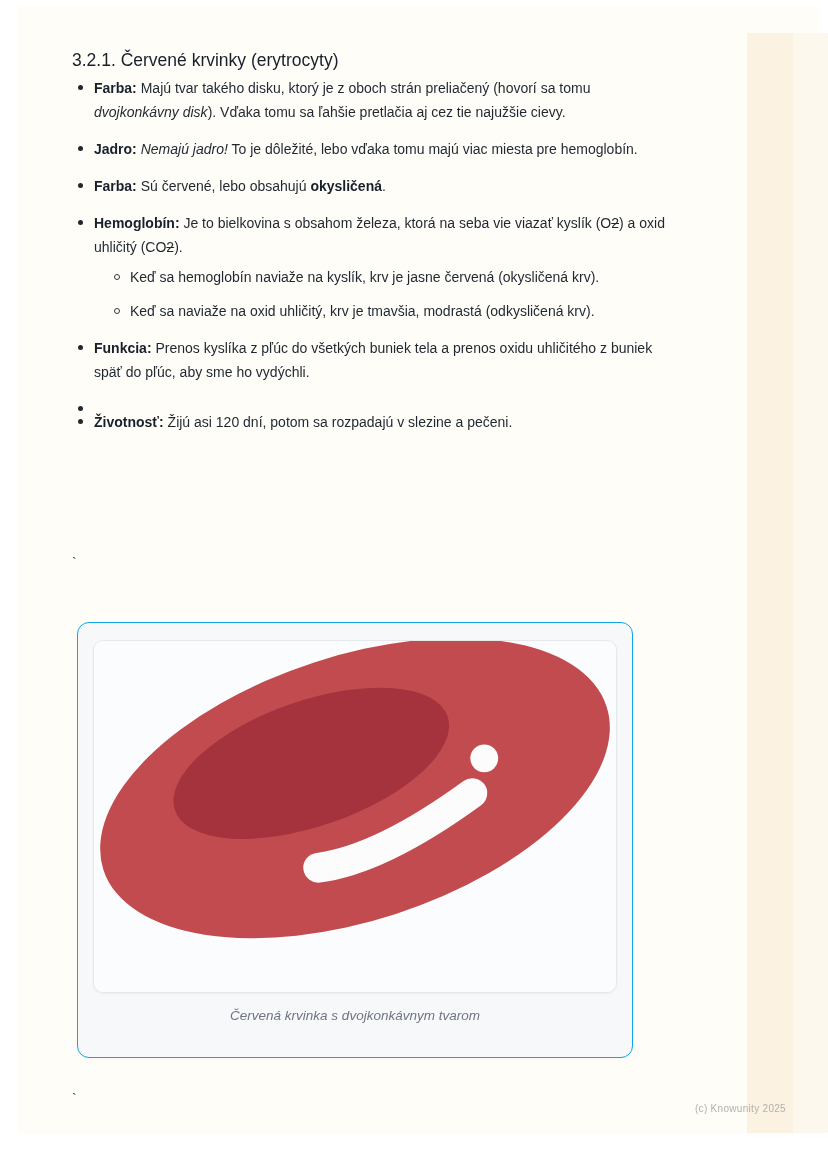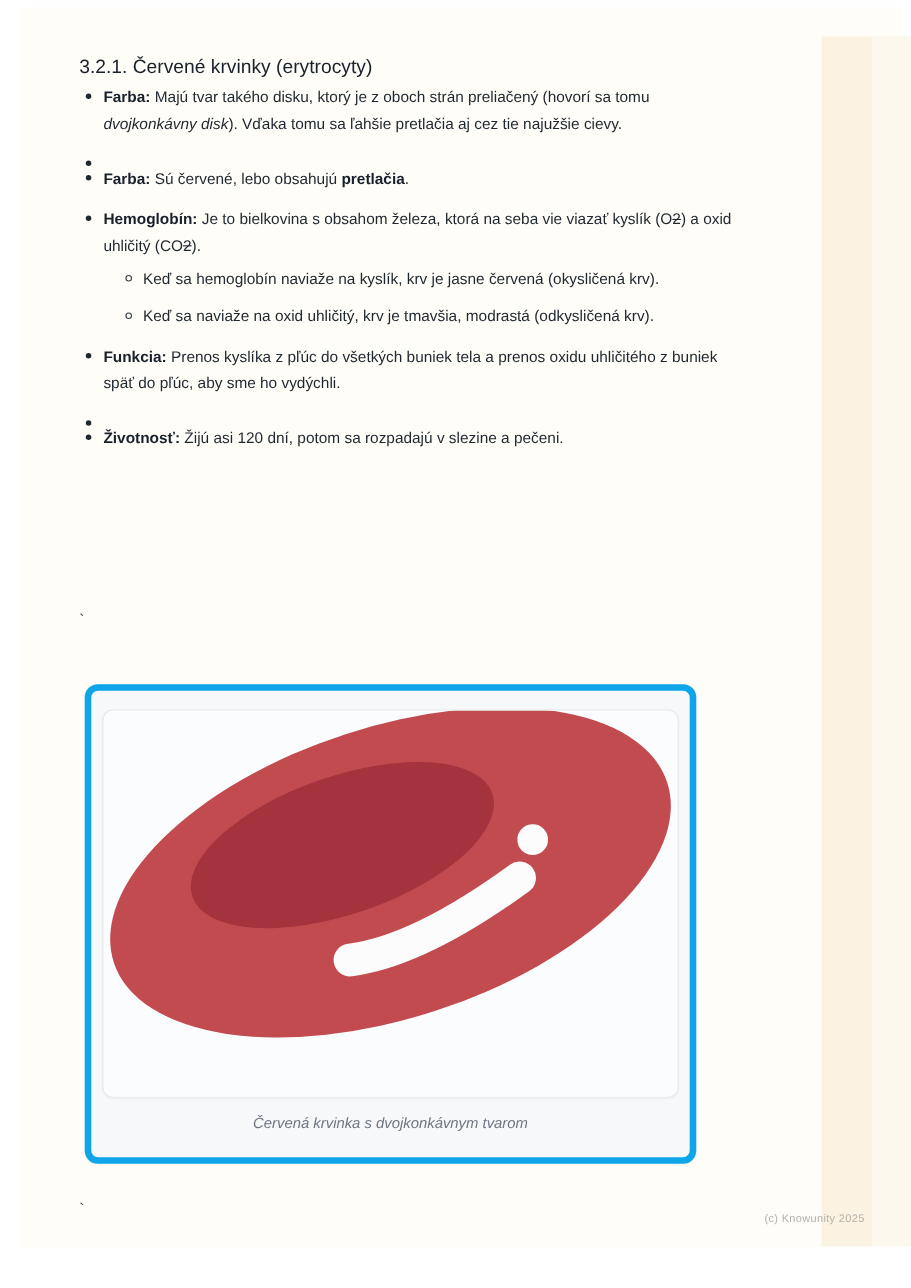--- a/index.html
+++ b/index.html
@@ -32,21 +32,21 @@
   .li-content s{text-decoration:line-through;}
   .sub-list{margin-top:6px;}
   .sub-list .li{margin-bottom:10px;margin-left:14px;}
   .sub-list .li:last-child{margin-bottom:0;}
   .stray{position:absolute;font-size:14px;color:#374151;line-height:14px;}
   .stray.s1{left:72px;top:556px;}
   .stray.s2{left:72px;top:1092px;}
   .figure-card{
     position:absolute;left:77px;top:622px;width:556px;height:436px;
     box-sizing:border-box;border-radius:12px;
-    border:6px solid #0ea5e9;
+    border:1px solid #0ea5e9;
     box-shadow:0 1px 3px rgba(30,40,60,0.03);
   }
   .figure-panel{
     margin:17px auto 0;width:524px;height:353px;box-sizing:border-box;
     border:1px solid #e6e9ec;border-radius:10px;overflow:hidden;
     box-shadow:0 1px 2px rgba(30,40,60,0.05);
   }
   .figure-panel svg{display:block;width:100%;height:100%;}
   .figure-caption{
     margin-top:14px;text-align:center;
@@ -69,26 +69,27 @@
     <div class="li">
       <span class="li-marker">
         <span class="dot"></span>
       </span>
       <div class="li-content"><b>Farba:</b><span> Majú tvar takého disku, ktorý je z oboch strán preliačený (hovorí sa tomu </span><i>dvojkonkávny disk</i><span>). Vďaka tomu sa ľahšie pretlačia aj cez tie najužšie cievy.</span></div>
     </div>
     <div class="li">
       <span class="li-marker">
         <span class="dot"></span>
       </span>
+      <div class="li-content"><b>Jadro:</b><span> </span><i>Nemajú jadro!</i><span> To je dôležité, lebo vďaka tomu majú viac miesta pre hemoglobín.</span></div>
     </div>
     <div class="li">
       <span class="li-marker">
         <span class="dot"></span>
       </span>
-      <div class="li-content"><b>Farba:</b><span> Sú červené, lebo obsahujú </span><b>pretlačia</b><span>.</span></div>
+      <div class="li-content"><b>Farba:</b><span> Sú červené, lebo obsahujú </span><b>okysličená</b><span>.</span></div>
     </div>
     <div class="li">
       <span class="li-marker">
         <span class="dot"></span>
       </span>
       <div class="li-content"><b>Hemoglobín:</b><span> Je to bielkovina s obsahom železa, ktorá na seba vie viazať kyslík (O</span><s>2</s><span>) a oxid uhličitý (CO</span><s>2</s><span>).</span><div class="sub-list">
           <div class="li">
             <span class="li-marker">
               <span class="ring"></span>
             </span>

